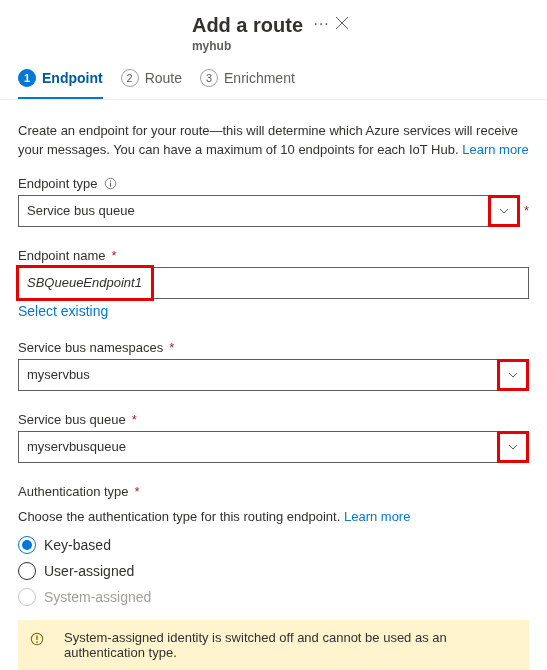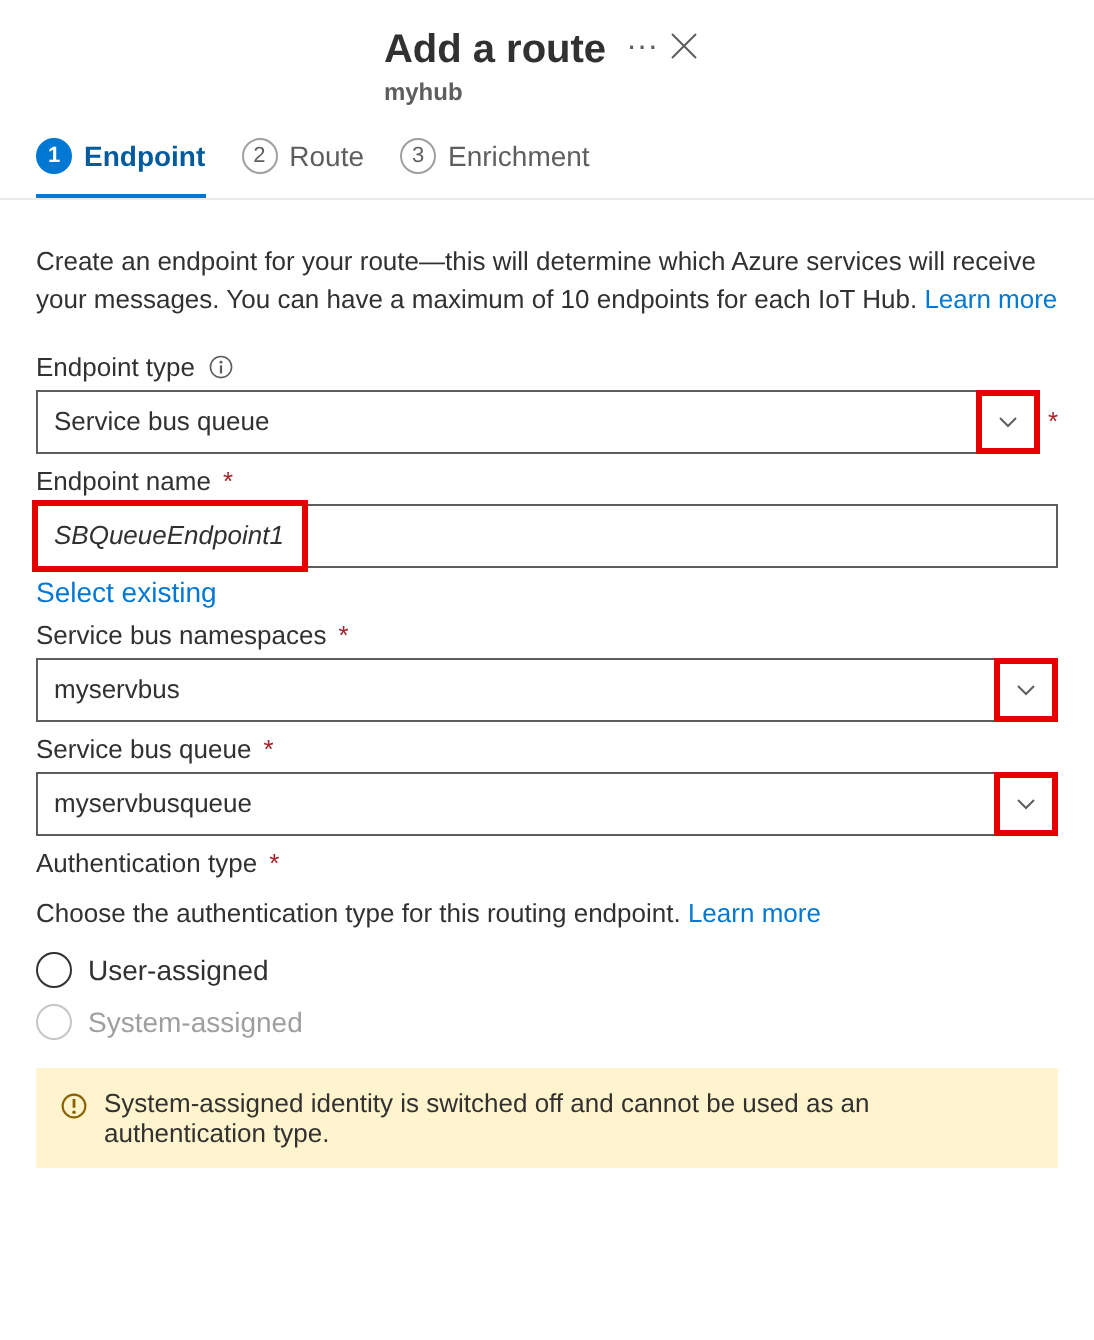--- a/index.html
+++ b/index.html
@@ -51,21 +51,21 @@
       border: 1px solid #a19f9d;
       display: inline-flex; align-items: center; justify-content: center;
       font-size: 11px; color: #605e5c;
     }
     .tab.active .tab-num {
       background: #0078d4; border-color: #0078d4; color: #fff;
     }
     .content { padding: 22px 18px 0 18px; }
     .intro { font-size: 13px; color: #323130; line-height: 1.45; margin-bottom: 16px; }
     .link { color: #0078d4; text-decoration: none; cursor: pointer; }
-    .field { margin-bottom: 6px; }
+    .field { margin-bottom: 21px; }
     .label {
       display: flex; align-items: center; gap: 6px;
       font-size: 13px; color: #323130; margin-bottom: 4px;
     }
     .req { color: #a4262c; }
     .info-ico {
       width: 13px; height: 13px; display: inline-flex; align-items: center; justify-content: center;
     }
     .select, .textfield {
       position: relative;
@@ -105,21 +105,21 @@
       border: 1px solid #323130;
       display: inline-flex; align-items: center; justify-content: center;
       flex-shrink: 0;
     }
     .radio.checked { border-color: #0078d4; }
     .radio.checked::after {
       content: ""; width: 10px; height: 10px; border-radius: 50%; background: #0078d4;
     }
     .radio.disabled { border-color: #c8c6c4; }
     .alert {
-      display: flex; align-items: flex-start; gap: 8px;
+      display: flex; align-items: flex-start; gap: 20px;
       background: #fff4ce;
       padding: 10px 12px;
       margin-top: 14px;
       font-size: 13px;
       color: #323130;
     }
     .warn-ico {
       width: 14px; height: 14px; flex-shrink: 0; margin-top: 2px;
     }
   </style>
@@ -233,20 +233,24 @@
     <div class="label">
       <span>Authentication type</span>
       <span class="req">*</span>
     </div>
   </div>
   <p class="auth-desc">
     <span>Choose the authentication type for this routing endpoint. </span><a class="link">Learn more</a>
   </p>
   <div class="radio-group">
     <div class="radio-row">
+      <span class="radio checked"></span>
+      <span>Key-based</span>
+    </div>
+    <div class="radio-row">
       <span class="radio"></span>
       <span>User-assigned</span>
     </div>
     <div class="radio-row disabled">
       <span class="radio disabled"></span>
       <span>System-assigned</span>
     </div>
   </div>
 
   <div class="alert">

